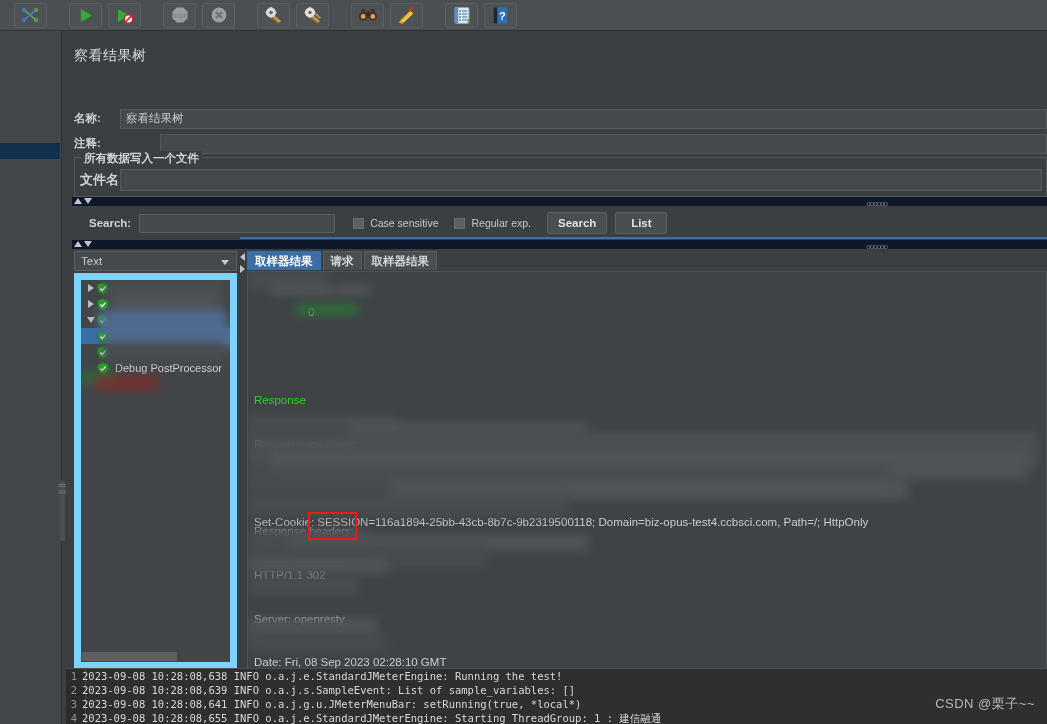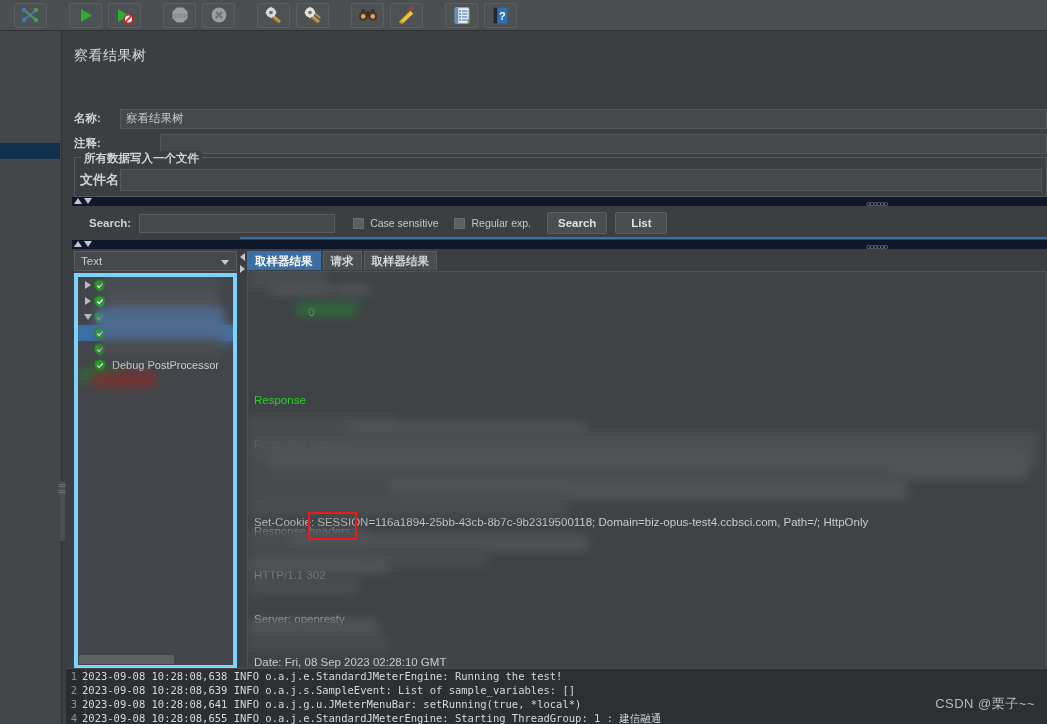--- a/index.html
+++ b/index.html
@@ -199,21 +199,21 @@
     position: absolute; right: 7px; top: 8px;
     width: 0; height: 0;
     border-left: 4px solid transparent;
     border-right: 4px solid transparent;
     border-top: 5px solid #c8cbcd;
   }
   .tree-box {
     position: absolute; left: 0; top: 22px;
     width: 163px; height: 396px;
     background: #42464a;
-    border: 4px solid #7dd3fc;
+    border: 7px solid #7dd3fc;
     overflow: hidden;
   }
   .tree-row {
     position: relative;
     height: 16px;
     display: flex; align-items: center;
     padding-left: 4px;
     cursor: pointer;
   }
   .tree-row.sel { background: #3a6ea5; }

